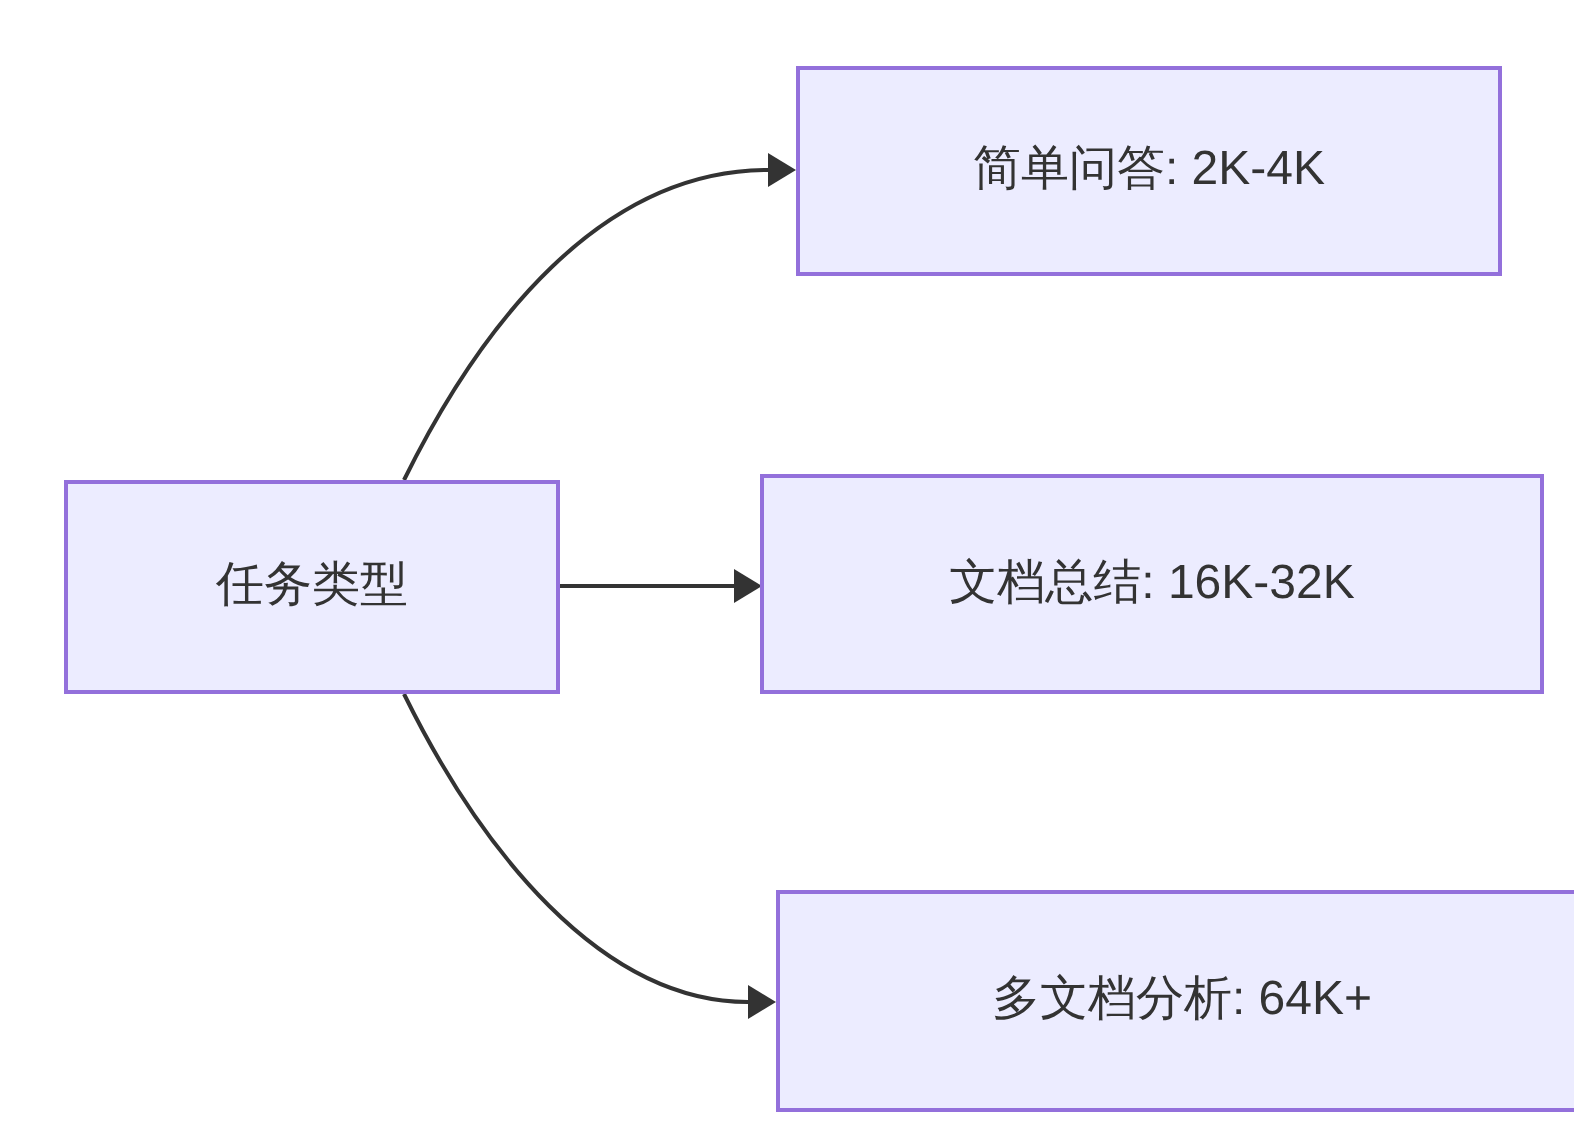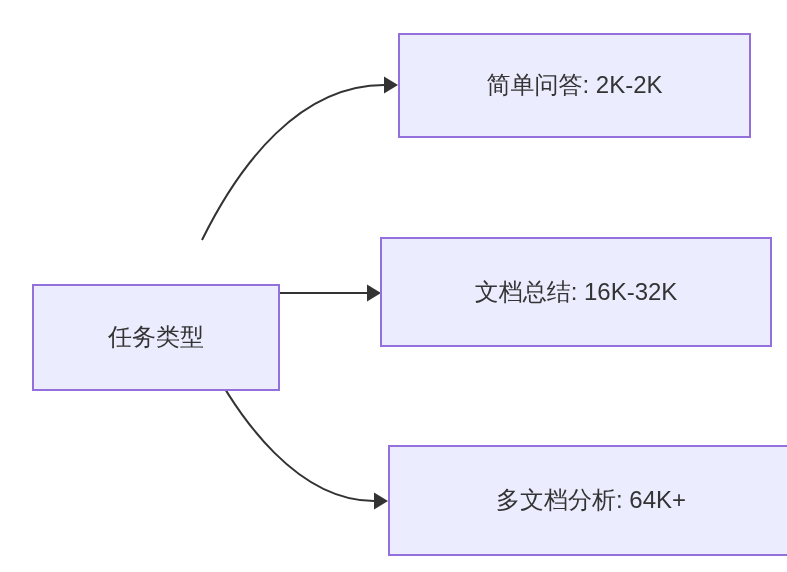--- a/index.html
+++ b/index.html
@@ -31,21 +31,21 @@
     border: 2px solid #9370DB;
     display: flex;
     align-items: center;
     justify-content: center;
     color: #333333;
     font-size: 24px;
     line-height: 1.2;
     text-align: center;
     white-space: nowrap;
   }
-  .node-root   { left: 32px;  top: 240px; width: 248px; height: 107px; margin-top: 44px; }
+  .node-root   { left: 32px;  top: 240px; width: 248px; height: 107px; }
   .node-child1 { left: 398px; top: 33px;  width: 353px; height: 105px; }
   .node-child2 { left: 380px; top: 237px; width: 392px; height: 110px; }
   .node-child3 { left: 388px; top: 445px; width: 406px; height: 111px; }
 </style>
 </head>
 <body>
 
 <div class="canvas">
 
   <svg class="edges" width="787" height="572" viewBox="0 0 787 572" aria-hidden="true">
@@ -58,21 +58,21 @@
 
     <path d="M 202,347 C 240,424 300,501 374,501" fill="none" stroke="#333333" stroke-width="2"></path>
     <polygon points="388,501 374,492.5 374,509.5" fill="#333333"></polygon>
   </svg>
 
   <div class="node node-root">
     <span>任务类型</span>
   </div>
 
   <div class="node node-child1">
-    <span>简单问答: 2K-2K</span>
+    <span>简单问答: 2K-4K</span>
   </div>
 
   <div class="node node-child2">
     <span>文档总结: 16K-32K</span>
   </div>
 
   <div class="node node-child3">
     <span>多文档分析: 64K+</span>
   </div>
 

